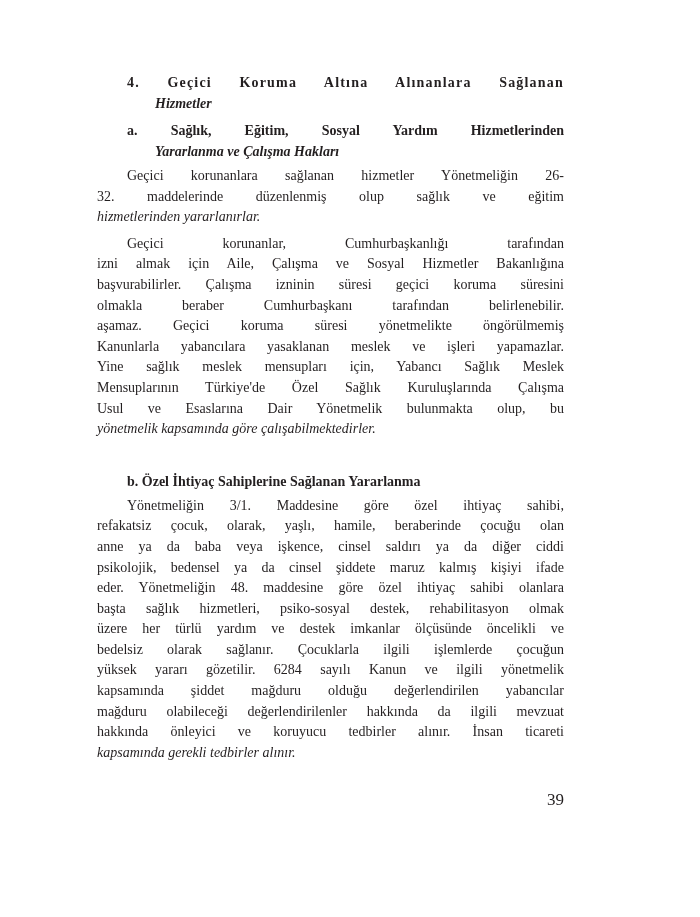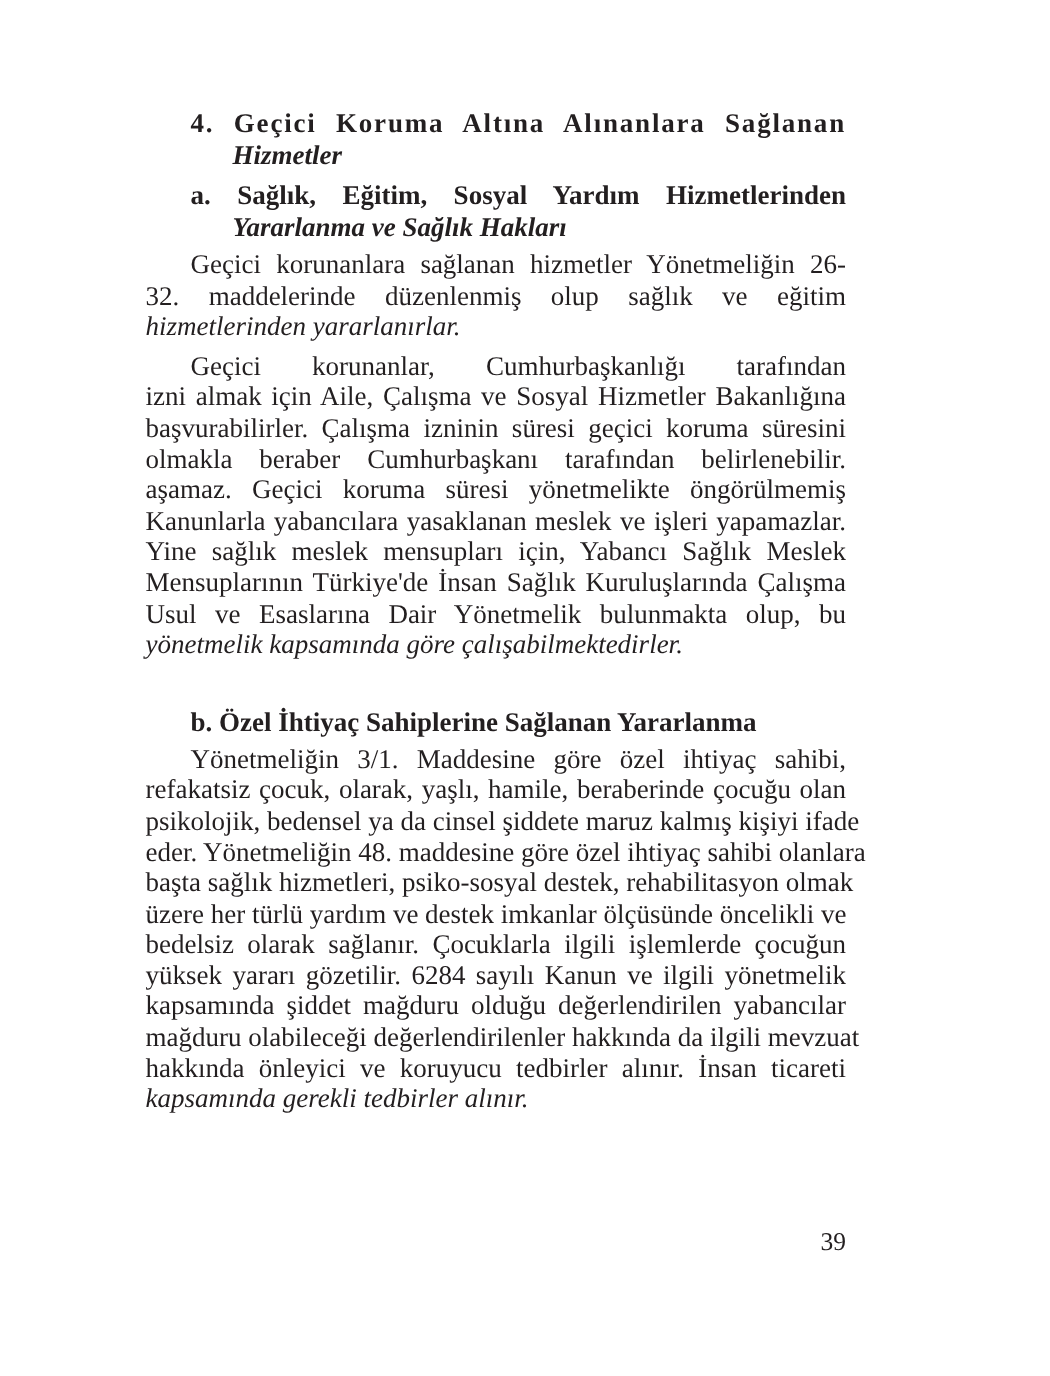--- a/index.html
+++ b/index.html
@@ -1,78 +1,79 @@
 <!DOCTYPE html>
 <html><head>
 <meta charset="utf-8">
 <style>
   html, body { margin: 0; padding: 0; background: #ffffff; }
   body { width: 700px; height: 917px; position: relative; overflow: hidden;
          font-family: "Liberation Serif", "DejaVu Serif", serif; color: #231f20; }
   .page { position: absolute; left: 97px; top: 72px; width: 467px; }
-  .line { display: block; font-size: 18px; height: 20.6px; line-height: 20.6px;
+  .line { display: block; font-size: 14px; height: 20.6px; line-height: 20.6px;
           text-align: justify; text-align-last: justify; white-space: nowrap; overflow: visible; }
   .line.last { text-align-last: left; font-style: italic; }
   .line.indent { padding-left: 30px; }
   .h { font-weight: bold; font-size: 17px; }
   .h .line { height: 21px; line-height: 21px; }
   .h1 { padding-left: 30px; }
   .h1 .cont { padding-left: 28px; }
   .gap4 { height: 4px; }
   .gap6 { height: 6px; }
   .gap30 { height: 31px; }
-  .pagenum { position: absolute; right: 136px; top: 818px; font-size: 17px; }
+  .pagenum { position: absolute; right: 136px; top: 790px; font-size: 17px; }
   .hb { padding-left: 30px; text-align-last: left; }
   .tracked { letter-spacing: 1.2px; }
 </style>
 </head>
 <body>
 
 <div class="page">
 
   <div class="h h1">
     <span class="line tracked">4. Geçici Koruma Altına Alınanlara Sağlanan</span>
     <span class="line last cont">Hizmetler</span>
   </div>
   <div class="gap6"></div>
   <div class="h h1">
     <span class="line">a. Sağlık, Eğitim, Sosyal Yardım Hizmetlerinden</span>
-    <span class="line last cont">Yararlanma ve Sağlık Hakları</span>
+    <span class="line last cont">Yararlanma ve Çalışma Hakları</span>
   </div>
   <div class="gap4"></div>
 
   <div>
     <span class="line indent">Geçici korunanlara sağlanan hizmetler Yönetmeliğin 26-</span>
     <span class="line">32. maddelerinde düzenlenmiş olup sağlık ve eğitim</span>
     <span class="line last">hizmetlerinden yararlanırlar.</span>
   </div>
   <div class="gap6"></div>
 
   <div>
     <span class="line indent">Geçici korunanlar, Cumhurbaşkanlığı tarafından</span>
     <span class="line">izni almak için Aile, Çalışma ve Sosyal Hizmetler Bakanlığına</span>
     <span class="line">başvurabilirler. Çalışma izninin süresi geçici koruma süresini</span>
     <span class="line">olmakla beraber Cumhurbaşkanı tarafından belirlenebilir.</span>
     <span class="line">aşamaz. Geçici koruma süresi yönetmelikte öngörülmemiş</span>
     <span class="line">Kanunlarla yabancılara yasaklanan meslek ve işleri yapamazlar.</span>
     <span class="line">Yine sağlık meslek mensupları için, Yabancı Sağlık Meslek</span>
-    <span class="line">Mensuplarının Türkiye'de İnsan Sağlık Kuruluşlarında Çalışma</span>
+    <span class="line">Mensuplarının Türkiye'de Özel Sağlık Kuruluşlarında Çalışma</span>
     <span class="line">Usul ve Esaslarına Dair Yönetmelik bulunmakta olup, bu</span>
     <span class="line last">yönetmelik kapsamında göre çalışabilmektedirler.</span>
   </div>
   <div class="gap30"></div>
 
   <div class="h">
     <span class="line hb">b. Özel İhtiyaç Sahiplerine Sağlanan Yararlanma</span>
   </div>
   <div class="gap4"></div>
 
   <div>
     <span class="line indent">Yönetmeliğin 3/1. Maddesine göre özel ihtiyaç sahibi,</span>
     <span class="line">refakatsiz çocuk, olarak, yaşlı, hamile, beraberinde çocuğu olan</span>
+    <span class="line">anne ya da baba veya işkence, cinsel saldırı ya da diğer ciddi</span>
     <span class="line">psikolojik, bedensel ya da cinsel şiddete maruz kalmış kişiyi ifade</span>
     <span class="line">eder. Yönetmeliğin 48. maddesine göre özel ihtiyaç sahibi olanlara</span>
     <span class="line">başta sağlık hizmetleri, psiko-sosyal destek, rehabilitasyon olmak</span>
     <span class="line">üzere her türlü yardım ve destek imkanlar ölçüsünde öncelikli ve</span>
     <span class="line">bedelsiz olarak sağlanır. Çocuklarla ilgili işlemlerde çocuğun</span>
     <span class="line">yüksek yararı gözetilir. 6284 sayılı Kanun ve ilgili yönetmelik</span>
     <span class="line">kapsamında şiddet mağduru olduğu değerlendirilen yabancılar</span>
     <span class="line">mağduru olabileceği değerlendirilenler hakkında da ilgili mevzuat</span>
     <span class="line">hakkında önleyici ve koruyucu tedbirler alınır. İnsan ticareti</span>
     <span class="line last">kapsamında gerekli tedbirler alınır.</span>

